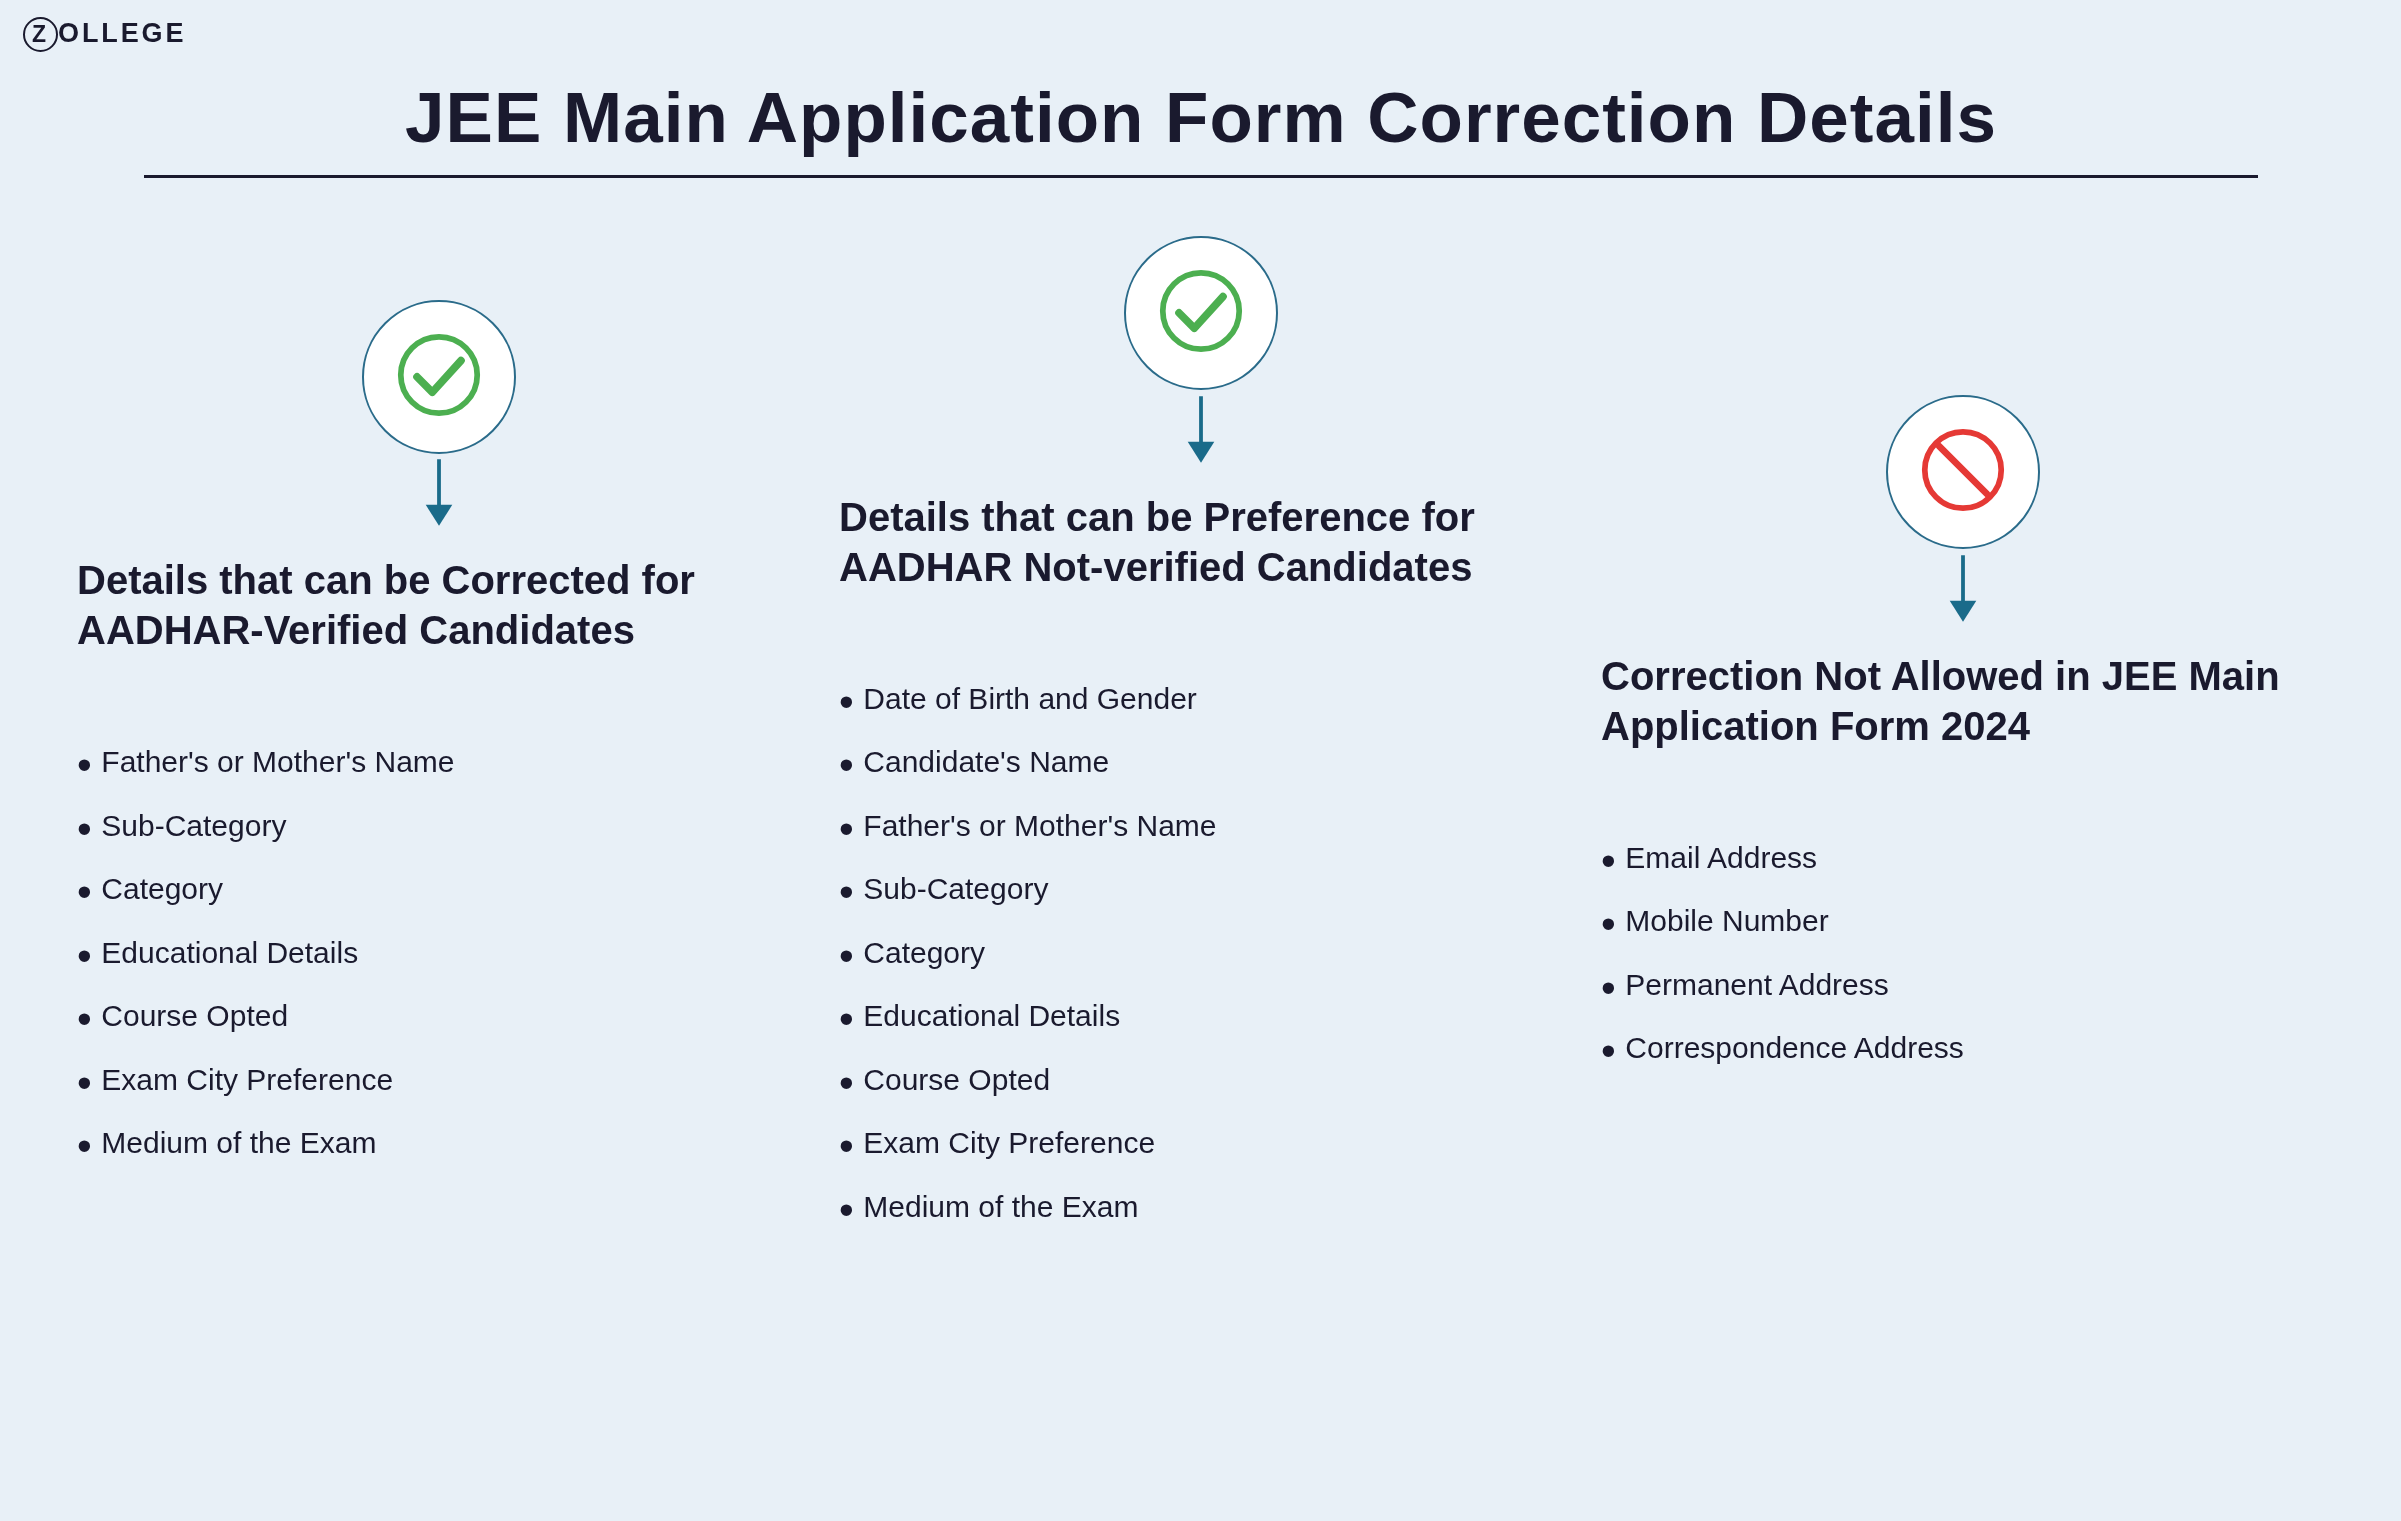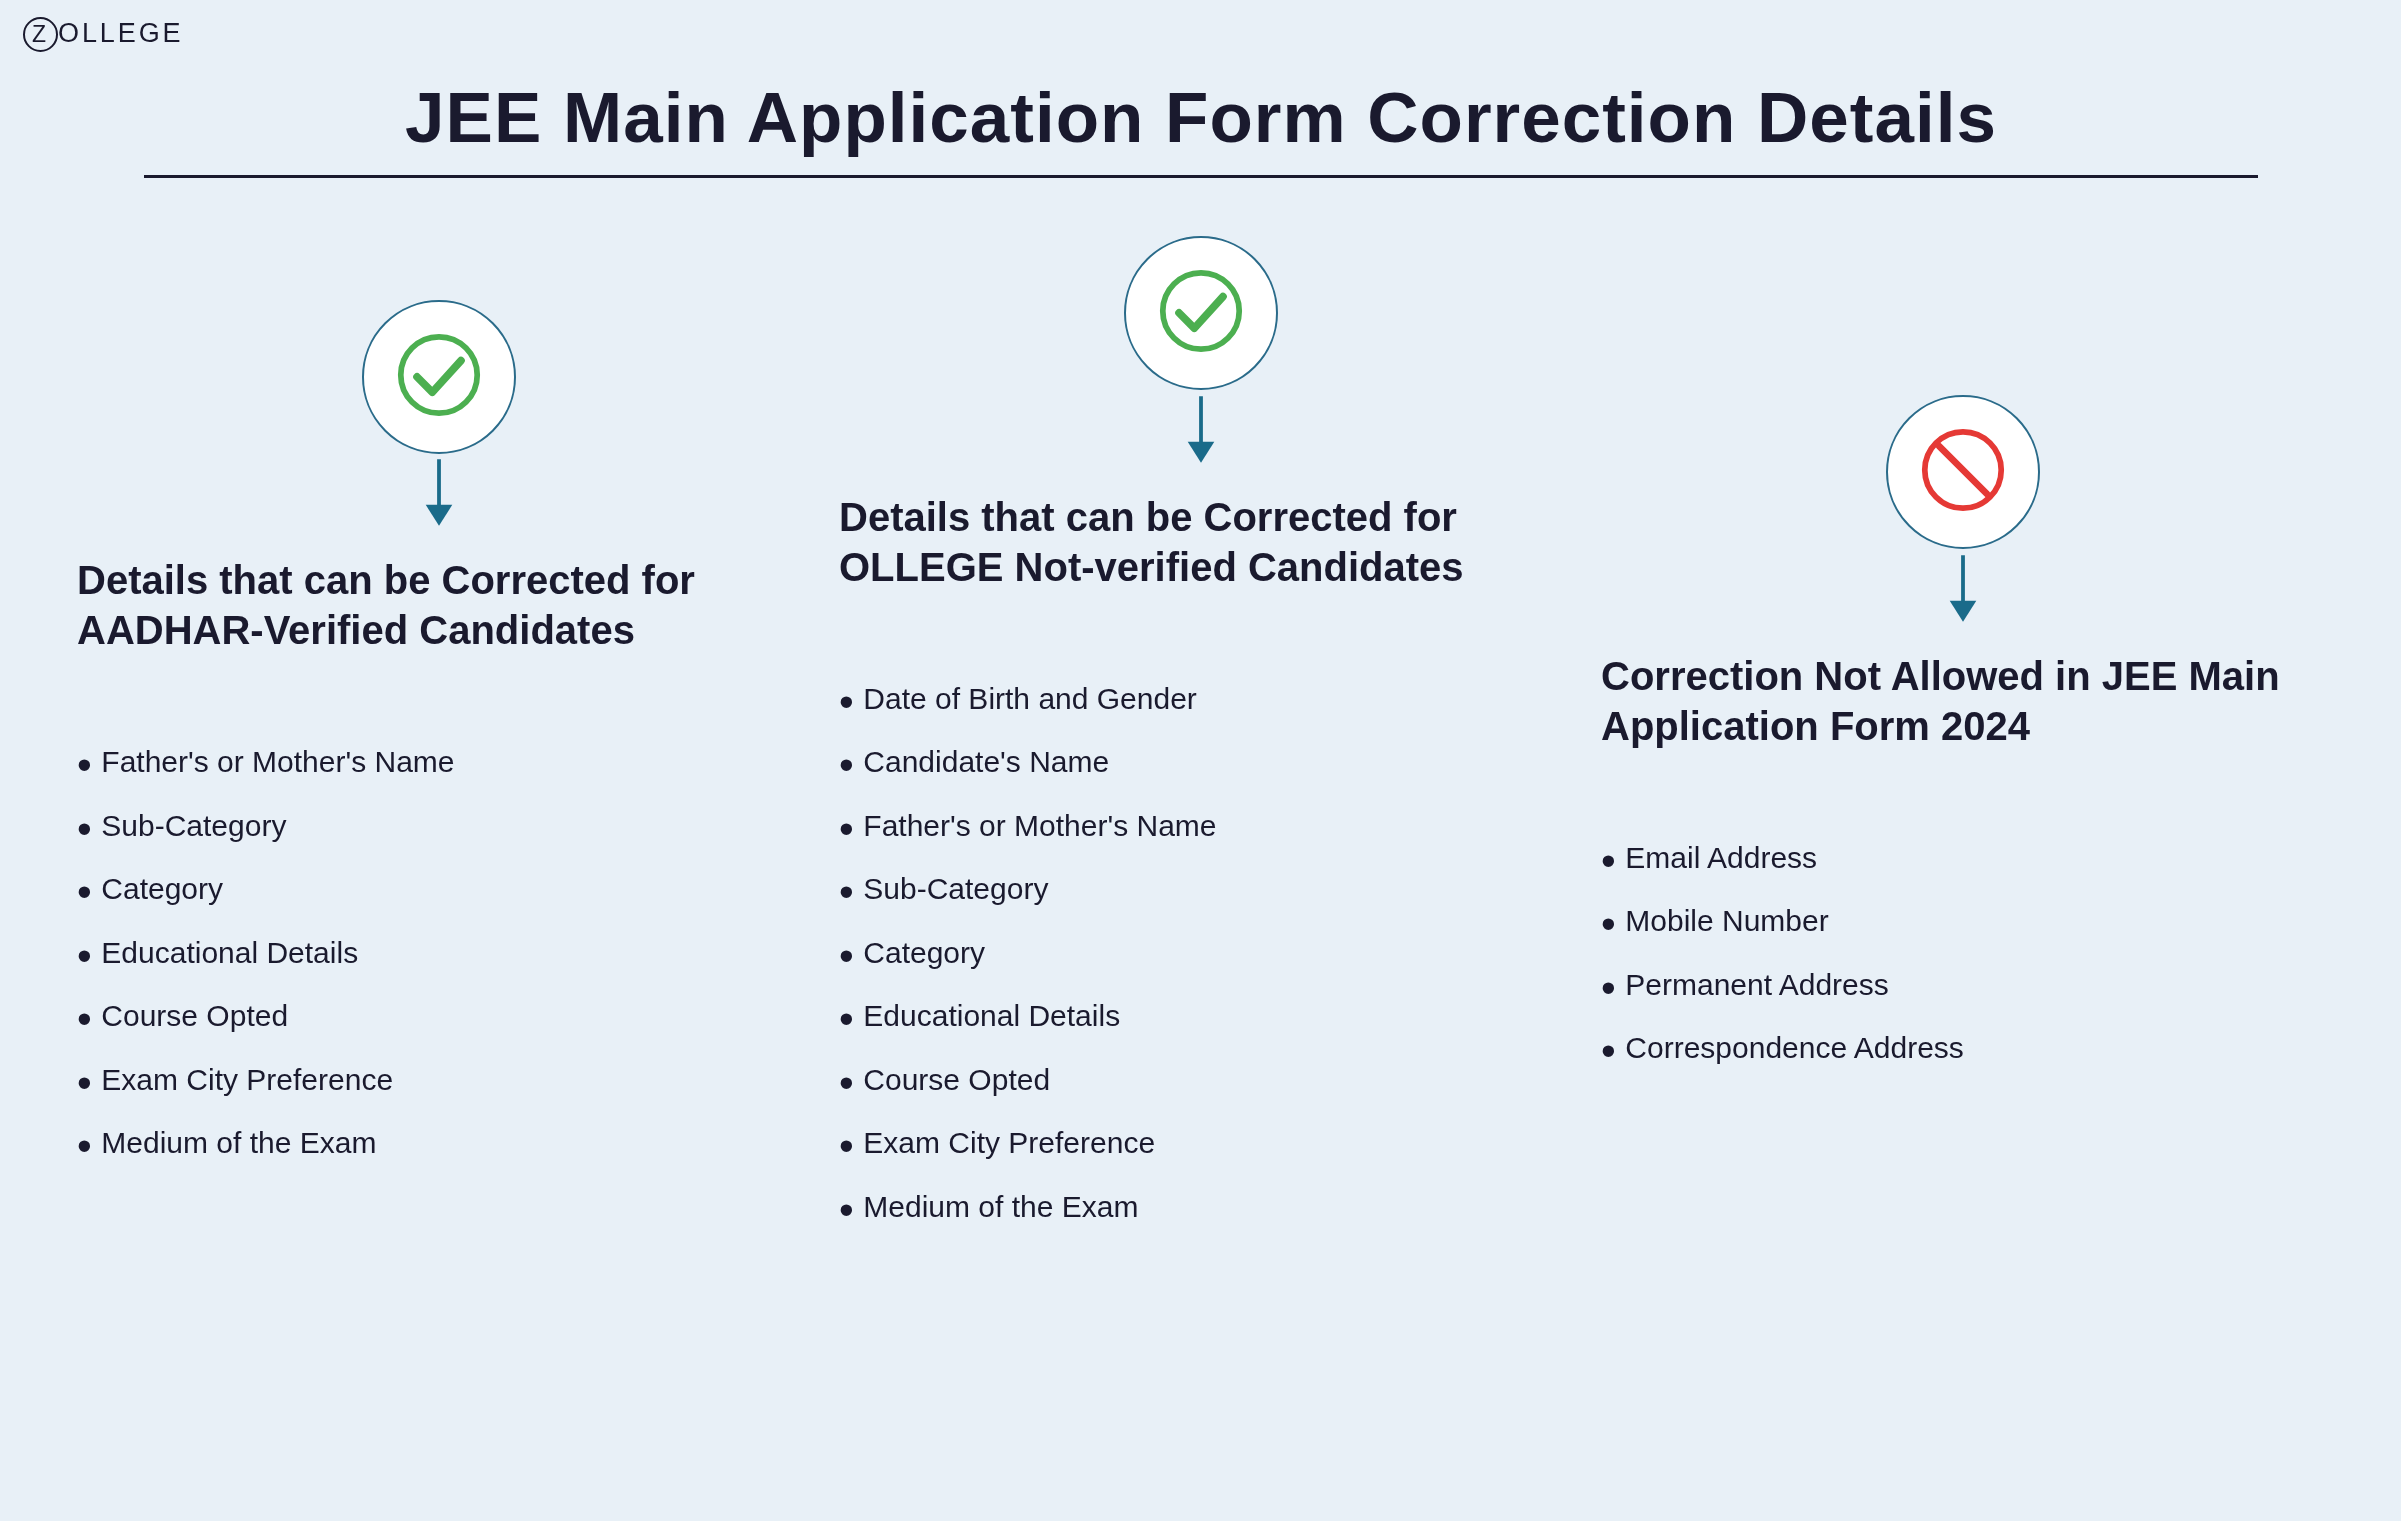--- a/index.html
+++ b/index.html
@@ -11,21 +11,21 @@
       height: 1522px;
       overflow: hidden;
       position: relative;
     }
 
     .logo {
       position: absolute;
       top: 17.3px;
       left: 23px;
       font-size: 27px;
-      font-weight: 400;
+      font-weight: 700;
       letter-spacing: 2.9px;
       color: #1a1a2e;
     }
 
     .logo span.z-circle {
       display: inline-block;
       border: 2.4px solid #1a1a2e;
       border-radius: 50%;
       width: 35px;
       height: 35px;
@@ -189,21 +189,21 @@
       </svg>
     </span>
         </div>
       </div>
       <div class="arrow-down">
         <svg width="38" height="67" viewBox="0 0 40 70" fill="none" xmlns="http://www.w3.org/2000/svg">
     <line x1="20" y1="0" x2="20" y2="54" stroke="#1a6b8a" stroke-width="4"></line>
     <polygon points="20,70 6,48 34,48" fill="#1a6b8a"></polygon>
   </svg>
       </div>
-      <div class="col-heading">Details that can be Corrected for OLLEGE Not-verified Candidates</div>
+      <div class="col-heading">Details that can be Preference for AADHAR Not-verified Candidates</div>
       <ul class="bullet-list">
         <li>Date of Birth and Gender</li>
         <li>Candidate's Name</li>
         <li>Father's or Mother's Name</li>
         <li>Sub-Category</li>
         <li>Category</li>
         <li>Educational Details</li>
         <li>Course Opted</li>
         <li>Exam City Preference</li>
         <li>Medium of the Exam</li>

